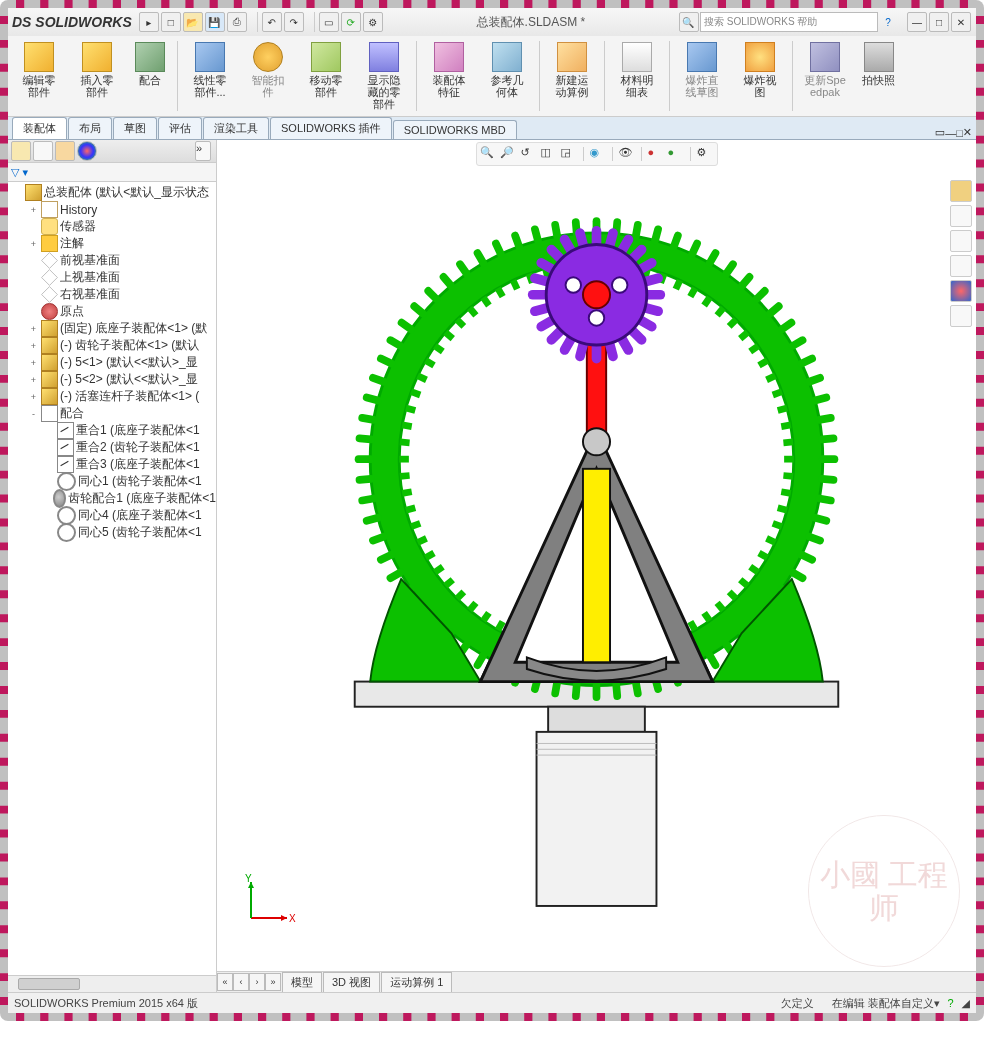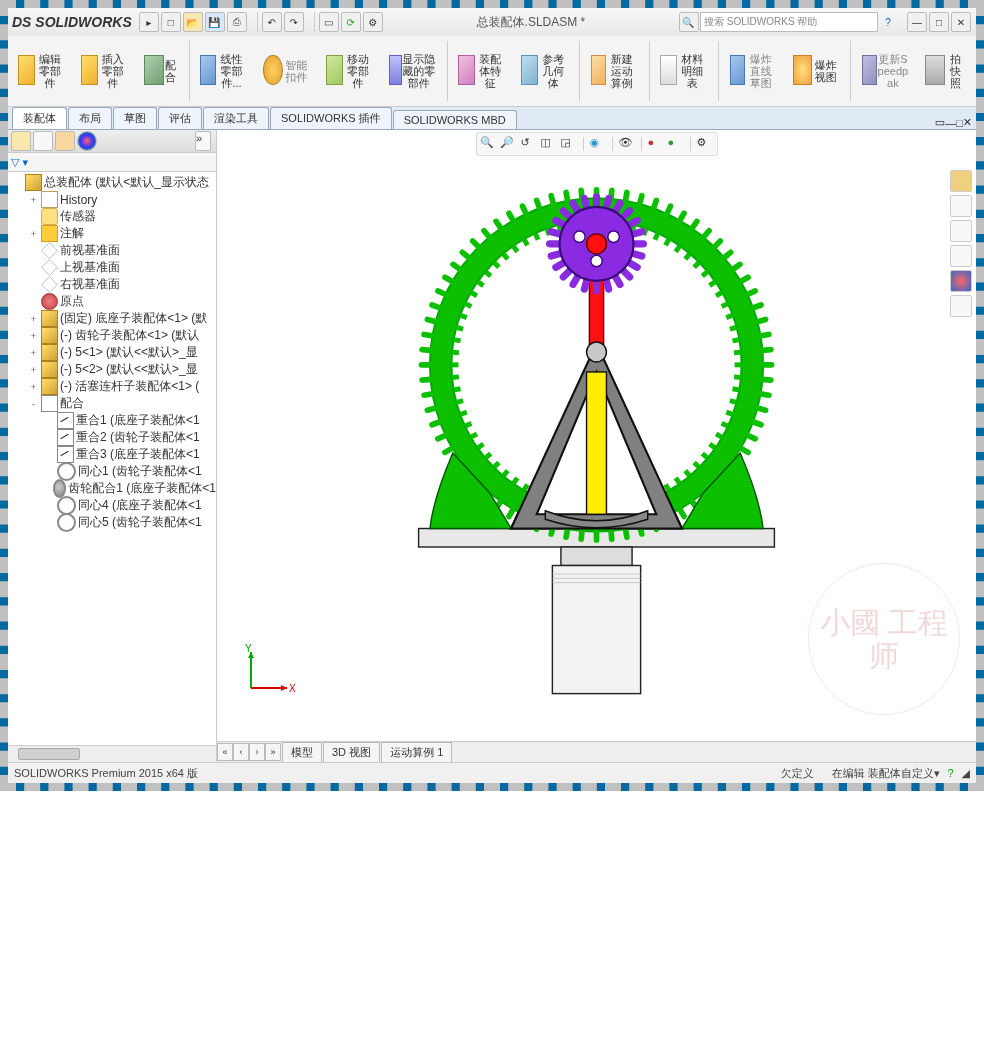--- a/index.html
+++ b/index.html
@@ -1,28 +1,28 @@
 <!DOCTYPE html>
 <html><head>
 <meta charset="utf-8">
 <style>
 html,body{margin:0;padding:0;font-family:"Microsoft YaHei",Arial,sans-serif;font-size:11px;color:#333;background:#fff;overflow:hidden}
-#app{width:984px;height:791px;position:relative;box-sizing:border-box;border:8px dashed #c0c0c0;border-radius:0;background:#0369a1;display:flex;flex-direction:column}
+#app{width:984px;height:1021px;position:relative;box-sizing:border-box;border:8px dashed #c0c0c0;border-radius:8px;background:#be185d;display:flex;flex-direction:column}
 
 .tbar{height:28px;background:linear-gradient(#f7f7f7,#e8e8e8);display:flex;align-items:center;padding:0 4px;font-size:12px}
 .tbar .logo{font-weight:bold;font-style:italic;font-size:14px;color:#333;margin-right:6px}
 .tbar .logo b{font-weight:900}
 .tbar .mini{width:18px;height:18px;margin:0 1px;border:1px solid #bbb;background:#f0f0f0;display:flex;align-items:center;justify-content:center;font-size:10px;border-radius:2px}
 .tbar .sep{width:6px;height:20px;border-right:1px solid #ccc;margin:0 3px}
 .tbar .title{flex:1;text-align:center;color:#555}
 .tbar .search{width:170px;height:18px;border:1px solid #bbb;background:#fff;display:flex;align-items:center;padding:0 3px;color:#888;font-size:10px}
 .tbar .win{margin-left:8px;display:flex}
 
 .ribbon{min-height:64px;background:#f4f4f4;border-bottom:1px solid #ccc;display:flex;padding:3px 2px}
-.rbtn{display:flex;align-items:center;justify-content:flex-start;padding:2px 6px;margin:0 1px;border:1px solid transparent;border-radius:3px;font-size:11px;line-height:1.1;text-align:center;min-width:32px}
+.rbtn{display:flex;flex-direction:column;align-items:center;justify-content:flex-start;padding:2px 6px;margin:0 1px;border:1px solid transparent;border-radius:3px;font-size:11px;line-height:1.1;text-align:center;min-width:32px}
 .rbtn .ic{width:28px;height:28px;margin-bottom:2px}
 .rbtn .tx{max-width:42px;word-break:break-all}
 .rbtn.dk{color:#888}
 .rsep{width:1px;background:#ccc;margin:2px 3px}
 
 .tabs{height:22px;background:#dfeaf4;display:flex;align-items:flex-end;padding:0 4px;border-bottom:1px solid #9ab}
 .tab{padding:3px 10px;border:1px solid #9ab;border-bottom:none;background:#eef4fa;margin-right:1px;font-size:11px;border-radius:3px 3px 0 0}
 .tab.act{background:#fff}
 
 .body{flex:1;display:flex;min-height:0;background:#fff}
@@ -77,21 +77,21 @@
 .ti-ann{background:#ffcc40;border:1px solid #d0a020}
 .ti-pln{background:#fff;border:1px solid #aaa;transform:rotate(45deg) scale(.7)}
 .ti-org{background:radial-gradient(#f08080,#c04040);border:1px solid #a03030;border-radius:50%}
 .ti-prt{background:linear-gradient(135deg,#ffe070,#d0a030);border:1px solid #b08020}
 .ti-mat{background:#fff;border:1px solid #888}
 .ti-m1{background:#fff;border:1px solid #888;position:relative}
 .ti-m1:after{content:"";position:absolute;left:2px;top:6px;width:9px;height:1px;background:#333;transform:rotate(-30deg)}
 .ti-m2{border:2px solid #888;border-radius:50%;width:11px;height:11px}
 .ti-m3{border:2px solid #888;border-radius:50%;width:11px;height:11px;background:radial-gradient(circle at 40% 40%,#ccc,#888)}
 
-.wm{position:absolute;right:16px;bottom:47px;width:150px;height:150px;border:1px solid #e8d8d8;border-radius:50%;display:flex;align-items:center;justify-content:center;font-size:30px;color:#e8c0c0;font-family:"KaiTi","STKaiti",serif;opacity:.6;text-align:center;line-height:1.1}
+.wm{position:absolute;right:16px;bottom:25px;width:150px;height:150px;border:1px solid #e8d8d8;border-radius:50%;display:flex;align-items:center;justify-content:center;font-size:30px;color:#e8c0c0;font-family:"KaiTi","STKaiti",serif;opacity:.6;text-align:center;line-height:1.1}
 </style>
 </head>
 <body>
 
 <div id="app">
 
   <div class="tbar">
     <span class="logo"><i>DS</i> <b>SOLIDWORKS</b></span>
     <span class="mini">▸</span>
     <span class="mini">□</span>

